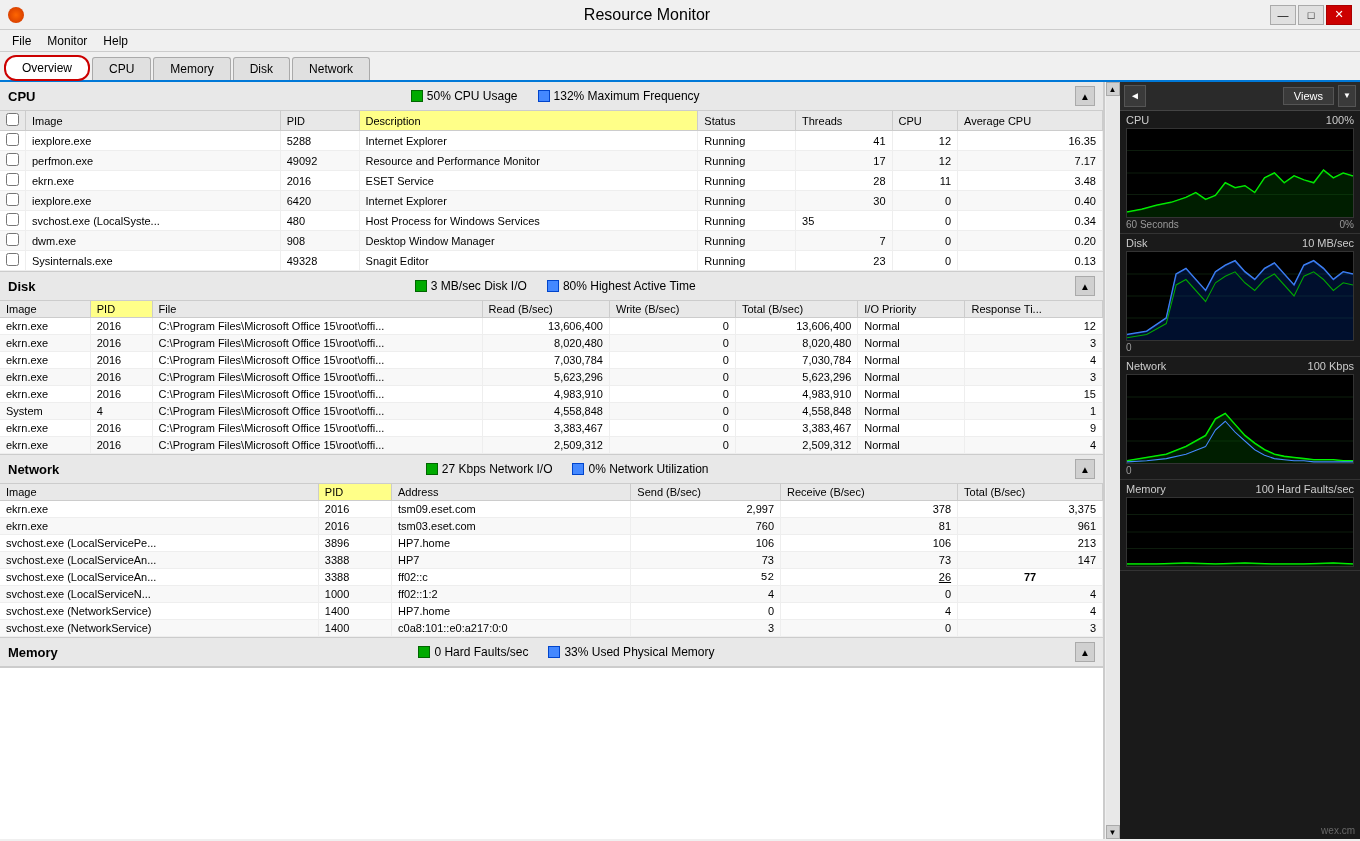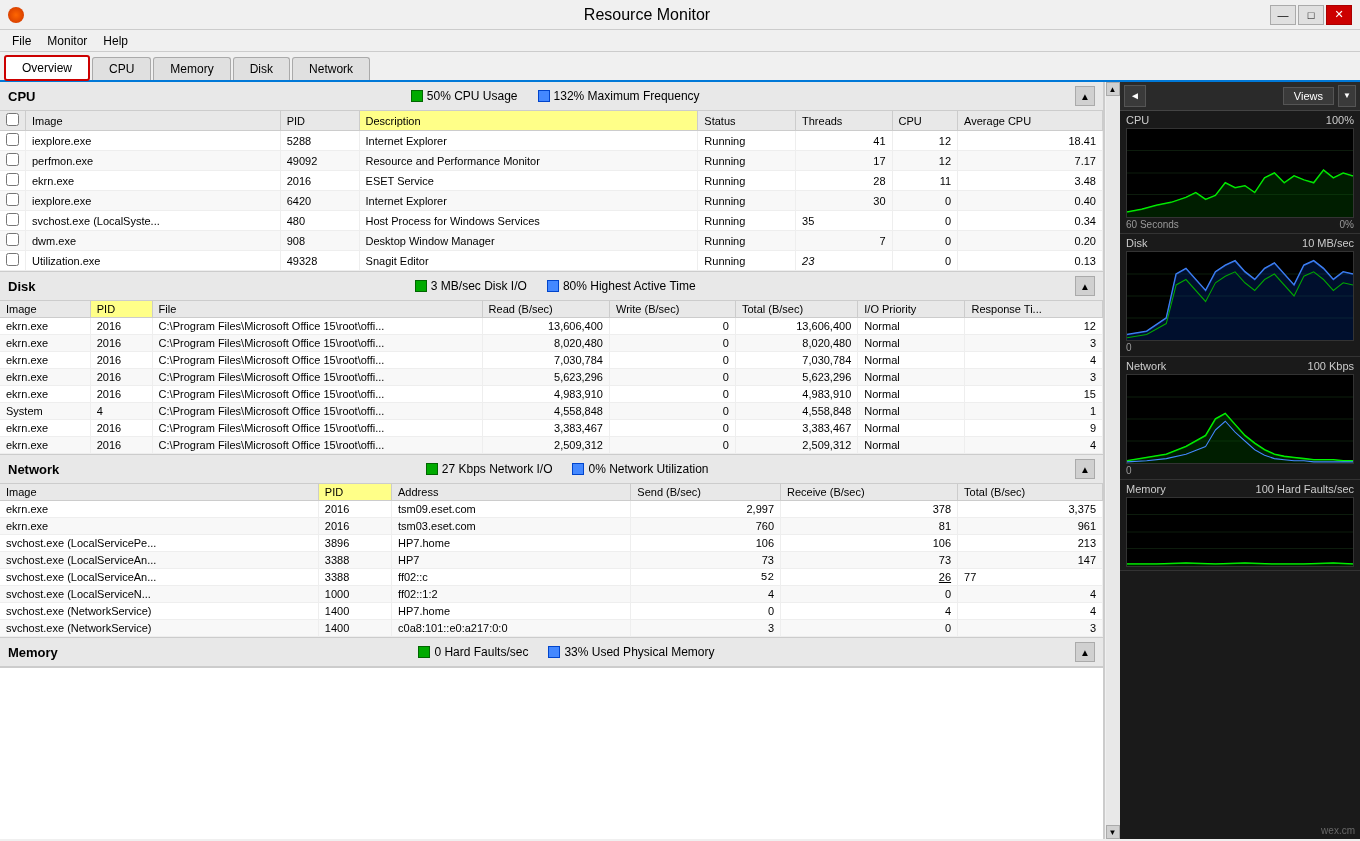--- a/index.html
+++ b/index.html
@@ -15,21 +15,21 @@
     .title-btn.close { background: #cc0000; color: white; border-color: #aa0000; }
     
     
     .menu-bar { background: #f0f0f0; height: 22px; display: flex; align-items: center; padding: 0 4px; border-bottom: 1px solid #ccc; }
     .menu-item { padding: 2px 8px; cursor: pointer; font-size: 12px; }
     
     
     .tab-bar { background: #f0f0f0; height: 30px; display: flex; align-items: flex-end; padding: 0 4px; border-bottom: 2px solid #0078d7; }
     .tab { padding: 4px 16px; border: 1px solid #aaa; border-bottom: none; background: #e0e0e0; cursor: pointer; font-size: 12px; margin-right: 2px; border-radius: 3px 3px 0 0; }
     .tab.active { background: white; border-bottom: 1px solid white; margin-bottom: -1px; }
-    .tab.highlighted { border: 2px solid #cc0000; border-radius: 3px; }
+    .tab.highlighted { border: 2px solid #cc0000; border-radius: 12px; }
     
     
     .main-layout { display: flex; height: calc(841px - 84px); }
     
     
     .left-panel { flex: 1; overflow: hidden; background: white; border-right: 1px solid #ccc; display: flex; flex-direction: column; }
     
     
     .section { display: flex; flex-direction: column; border-bottom: 1px solid #ccc; }
     .section-header { background: #e8e8e8; padding: 4px 8px; display: flex; align-items: center; justify-content: space-between; border-bottom: 1px solid #ccc; cursor: pointer; min-height: 28px; }
@@ -149,21 +149,21 @@
           </thead>
           <tbody id="cpu-tbody">
           <tr>
     <td class="checkbox-col"><input type="checkbox" style=""></td>
     <td>iexplore.exe</td>
     <td>5288</td>
     <td>Internet Explorer</td>
     <td>Running</td>
     <td style="text-align:right;">41</td>
     <td style="text-align:right;">12</td>
-    <td style="text-align:right;">18.41</td>
+    <td style="text-align:right;">16.35</td>
   </tr>
               <tr>
     <td class="checkbox-col"><input type="checkbox" style=""></td>
     <td>perfmon.exe</td>
     <td>49092</td>
     <td>Resource and Performance Monitor</td>
     <td>Running</td>
     <td style="text-align:right;">17</td>
     <td style="text-align:right;">12</td>
     <td style="text-align:right;">7.17</td>
@@ -203,25 +203,25 @@
     <td>dwm.exe</td>
     <td>908</td>
     <td>Desktop Window Manager</td>
     <td>Running</td>
     <td style="text-align:right;">7</td>
     <td style="text-align:right;">0</td>
     <td style="text-align:right;">0.20</td>
   </tr>
               <tr>
     <td class="checkbox-col"><input type="checkbox" style=""></td>
-    <td>Utilization.exe</td>
+    <td>Sysinternals.exe</td>
     <td>49328</td>
     <td>Snagit Editor</td>
     <td>Running</td>
-    <td style="text-align:left;font-style:italic;">23</td>
+    <td style="text-align:right;">23</td>
     <td style="text-align:right;">0</td>
     <td style="text-align:right;">0.13</td>
   </tr>
             </tbody>
         </table>
       </div>
     </div>
 
     <div class="section section-disk">
       <div class="section-header">
@@ -397,21 +397,21 @@
     <td style="text-align:right;">73</td>
     <td style="text-align:right;">73</td>
     <td style="text-align:right;">147</td>
   </tr>
               <tr>
     <td>svchost.exe (LocalServiceAn...</td>
     <td>3388</td>
     <td>ff02::c</td>
     <td style="text-align:right;font-family:Liberation Mono, monospace;">52</td>
     <td style="text-align:right;text-decoration:underline;">26</td>
-    <td style="text-align:left;">77</td>
+    <td style="text-align:center;font-weight:bold;">77</td>
   </tr>
               <tr>
     <td>svchost.exe (LocalServiceN...</td>
     <td>1000</td>
     <td>ff02::1:2</td>
     <td style="text-align:right;">4</td>
     <td style="text-align:right;">0</td>
     <td style="text-align:right;">4</td>
   </tr>
               <tr>

